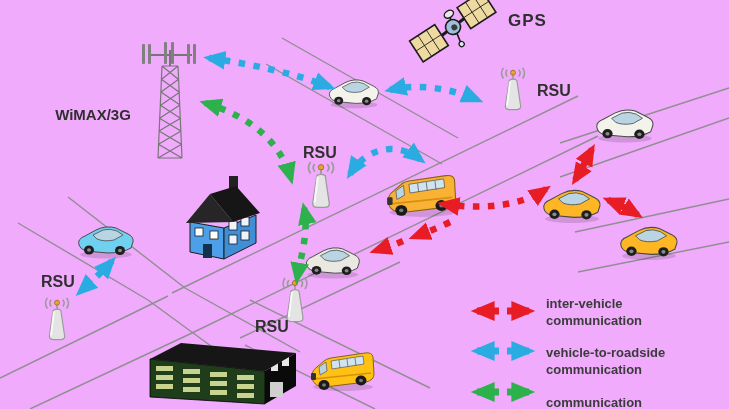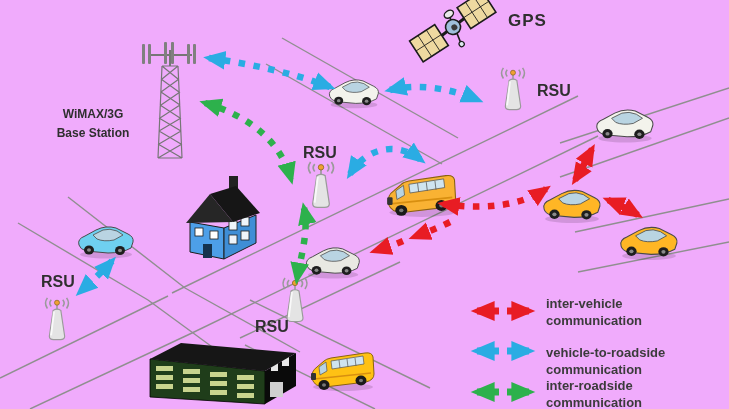--- a/index.html
+++ b/index.html
@@ -1,21 +1,21 @@
 <!DOCTYPE html>
 <html style="--c-inter-vehicle: #e81c24; --c-vehicle-to-roadside: #2aace3; --c-inter-roadside: #2db14c; --c-road: #8f8f8f; --c-text: #2f2f2f;"><head>
 <meta charset="utf-8">
 <style>
   html,body{margin:0;padding:0;background:#fff;}
   #stage{position:relative;width:729px;height:409px;background:#f0abfc;overflow:hidden;
          font-family:"Liberation Sans",sans-serif;}
   #scene{position:absolute;left:0;top:0;}
   .lbl{position:absolute;color:#2f2f2f;font-weight:700;white-space:nowrap;}
   .lbl-gps{left:508px;top:11px;font-size:17px;letter-spacing:1px;}
-  .lbl-bs{left:28px;top:105px;width:130px;text-align:center;font-size:12px;line-height:19px;}
+  .lbl-bs{left:28px;top:105px;width:130px;text-align:center;font-size:15px;line-height:19px;}
   .lbl-rsu-top{left:537px;top:82px;font-size:16px;}
   .lbl-rsu-center{left:303px;top:144px;font-size:16px;}
   .lbl-rsu-left{left:41px;top:273px;font-size:16px;}
   .lbl-rsu-bottom{left:255px;top:318px;font-size:16px;}
   .legend-text{position:absolute;left:546px;color:#3b3b3b;font-size:13px;line-height:17px;font-weight:600;}
   .lt1{top:295px;} .lt2{top:344px;} .lt3{top:377px;}
   .dash{fill:none;stroke-width:6.5;stroke-dasharray:6.5 8.5;}
   .ldash{fill:none;stroke-width:7;stroke-dasharray:7 8;}
   .road{stroke:#8f8f8f;stroke-width:1.4;fill:none;}
 </style>
@@ -217,33 +217,32 @@
   </g>
 
   <path class="ldash" style="stroke:var(--c-inter-vehicle,#e81c24)" marker-start="url(#ah-red)" marker-end="url(#ah-red)" d="M477,311 L529,311"></path>
   <path class="ldash" style="stroke:var(--c-vehicle-to-roadside,#2aace3)" marker-start="url(#ah-blue)" marker-end="url(#ah-blue)" d="M477,351 L529,351"></path>
   <path class="ldash" style="stroke:var(--c-inter-roadside,#2db14c)" marker-start="url(#ah-green)" marker-end="url(#ah-green)" d="M477,392 L529,392"></path>
 </svg>
 
 <div class="lbl lbl-gps">GPS</div>
 <div class="lbl lbl-bs">
   <span>WiMAX/3G</span><br>
-  <span>Base Station</span>
 </div>
 <div class="lbl lbl-rsu-top">RSU</div>
 <div class="lbl lbl-rsu-center">RSU</div>
 <div class="lbl lbl-rsu-left">RSU</div>
 <div class="lbl lbl-rsu-bottom">RSU</div>
 
 <div class="legend-text lt1">
   <span>inter-vehicle</span><br>
   <span>communication</span>
 </div>
 <div class="legend-text lt2">
   <span>vehicle-to-roadside</span><br>
   <span>communication</span>
 </div>
 <div class="legend-text lt3">
-  <span>inter-roadside</span><br>
+  <br>
   <span>communication</span>
 </div>
 
 </div>
 
 </body></html>

